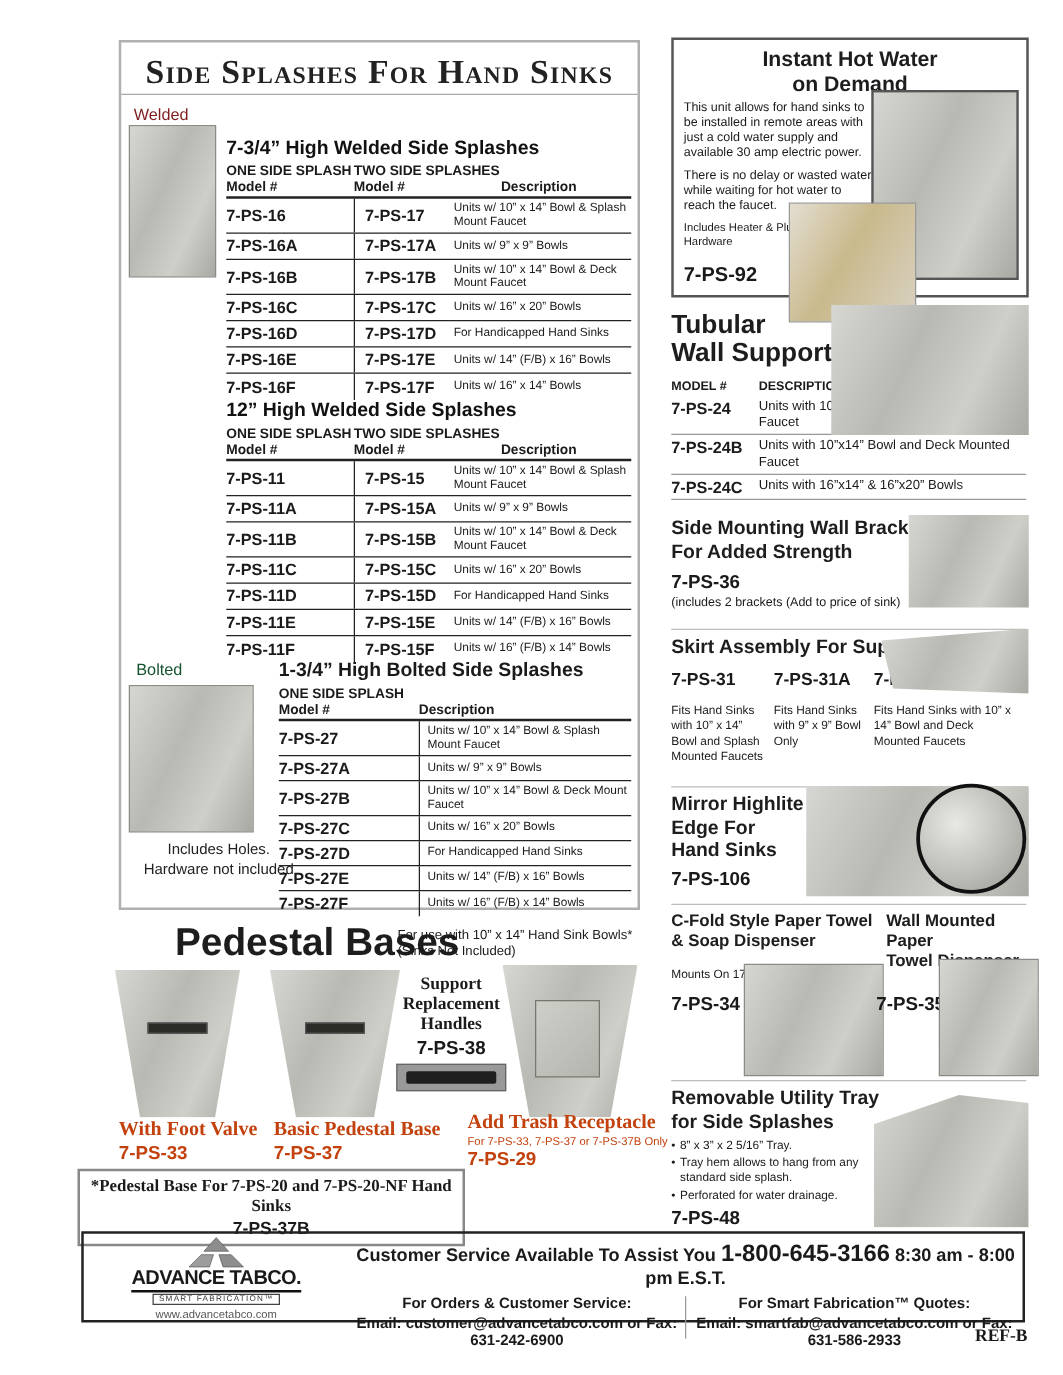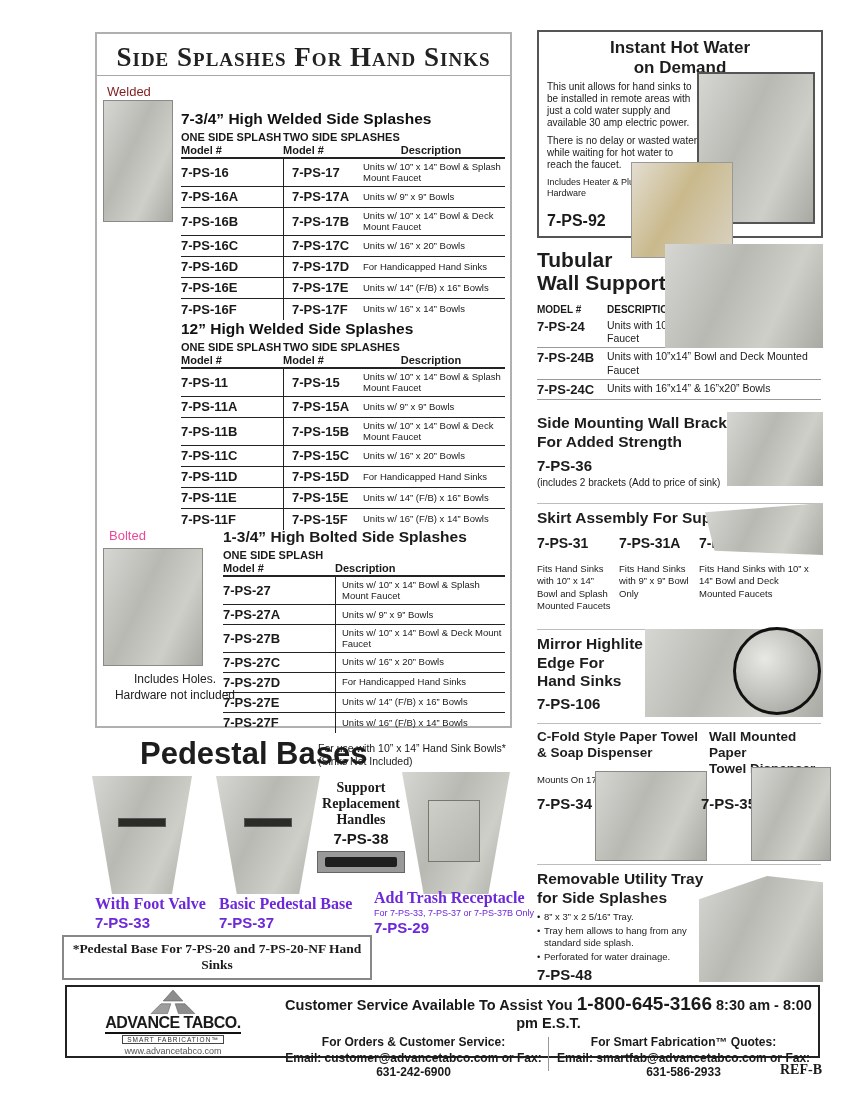--- a/index.html
+++ b/index.html
@@ -10,21 +10,21 @@
   
   .ph { background:linear-gradient(115deg,#d6d6d2 0%,#b9b9b4 40%,#cfcfca 70%,#a9a9a4 100%); }
   .ph-b { border:1px solid #8a8a86; }
 
   
   .main-box { position:absolute; left:95px; top:32px; width:417px; height:696px; border:2px solid #b0b0b0; background:#fff; }
   .main-title { text-align:center; padding-top:8px; height:42px; font-family:"Liberation Serif", serif; font-variant:small-caps; font-weight:700; font-size:27px; letter-spacing:1px; color:#222; border-bottom:1px solid #a8a8a8; }
   .weld-label { position:absolute; left:10px; top:50px; font-size:13px; color:#7f1d1d; }
   .photo-welded { position:absolute; left:6px; top:66px; width:70px; height:122px; }
   .photo-bolted { position:absolute; left:6px; top:514px; width:100px; height:118px; }
-  .bolt-label { position:absolute; left:12px; top:494px; font-size:13px; color:#ec4899; }
+  .bolt-label { position:absolute; left:12px; top:494px; font-size:13px; color:#14532d; }
   .bolt-note { position:absolute; left:16px; top:638px; width:124px; font-size:12px; text-align:center; line-height:1.3; color:#222; }
 
   .tblock { position:absolute; left:84px; width:324px; }
   .tblock.t1 { top:76px; }
   .tblock.t2 { top:286px; }
   .tblock h2 { font-size:15.5px; font-weight:700; color:#111; margin-bottom:3px; }
   .subhead { display:grid; grid-template-columns:102px 222px; font-size:11px; font-weight:700; margin-bottom:1px; }
   .hdr-row { display:grid; grid-template-columns:102px 74px 148px; font-size:11px; font-weight:700; border-bottom:2px solid #222; padding-bottom:1px; }
   .hdr-row .c3 { text-align:center; }
   .wrows .wrow { display:grid; grid-template-columns:102px 74px 148px; border-bottom:1px solid #222; align-items:center; min-height:21px; }
@@ -51,21 +51,21 @@
   .ped-c { left:402px; top:772px; width:108px; height:122px; }
   .ped-slot { position:absolute; width:48px; height:9px; background:#2b2b28; border:1px solid #555; }
   .slot-a { left:118px; top:818px; }
   .slot-b { left:244px; top:818px; }
   .ped-door { position:absolute; left:428px; top:800px; width:52px; height:62px; border:1px solid #77776f; background:linear-gradient(135deg,#cfcfca,#b4b4ae); }
   .handles-block { position:absolute; left:300px; top:780px; width:122px; text-align:center; }
   .handles-block .ht { font-family:"Liberation Serif", serif; font-weight:700; font-size:14px; line-height:1.15; }
   .handles-block .hm { font-size:15px; font-weight:700; margin-top:2px; }
   .handle-img { margin:4px auto 0; width:88px; height:22px; background:#999; border:1px solid #666; display:flex; align-items:center; justify-content:center; }
   .handle-bar { width:72px; height:10px; background:#1e1e1e; border-radius:2px; }
-  .ped-label { position:absolute; font-family:"Liberation Serif", serif; font-weight:700; font-size:16px; color:#6d28d9; }
+  .ped-label { position:absolute; font-family:"Liberation Serif", serif; font-weight:700; font-size:16px; color:#c2410c; }
   .ped-model { font-family:"Liberation Sans", sans-serif; font-size:15px; font-weight:700; margin-top:1px; }
   .lbl-a { left:95px; top:895px; }
   .lbl-b { left:219px; top:895px; }
   .lbl-c { left:374px; top:889px; }
   .lbl-c .small { font-family:"Liberation Sans", sans-serif; font-weight:400; font-size:9px; margin-top:1px; }
   .ped-note { position:absolute; left:62px; top:935px; width:310px; border:2px solid #888; text-align:center; padding:4px 6px 5px; }
   .ped-note .l1 { font-family:"Liberation Serif", serif; font-weight:700; font-size:13.5px; }
   .ped-note .l2 { font-size:14px; font-weight:700; margin-top:1px; }
 
   
@@ -356,20 +356,21 @@
     <div class="ped-model">7-PS-37</div>
   </div>
   <div class="ped-label lbl-c">
     <div>Add Trash Receptacle</div>
     <div class="small">For 7-PS-33, 7-PS-37 or 7-PS-37B Only</div>
     <div class="ped-model">7-PS-29</div>
   </div>
 
   <div class="ped-note">
     <div class="l1">*Pedestal Base For 7-PS-20 and 7-PS-20-NF Hand Sinks</div>
+    <div class="l2">7-PS-37B</div>
   </div>
 
   <div class="rcol">
 
     <div class="instant">
       <div class="t serifh">Instant Hot Water</div>
       <div class="t serifh">on Demand</div>
       <div class="instant-body">
         <div class="instant-text">
           <p>This unit allows for hand sinks to be installed in remote areas with just a cold water supply and available 30 amp electric power.</p>

